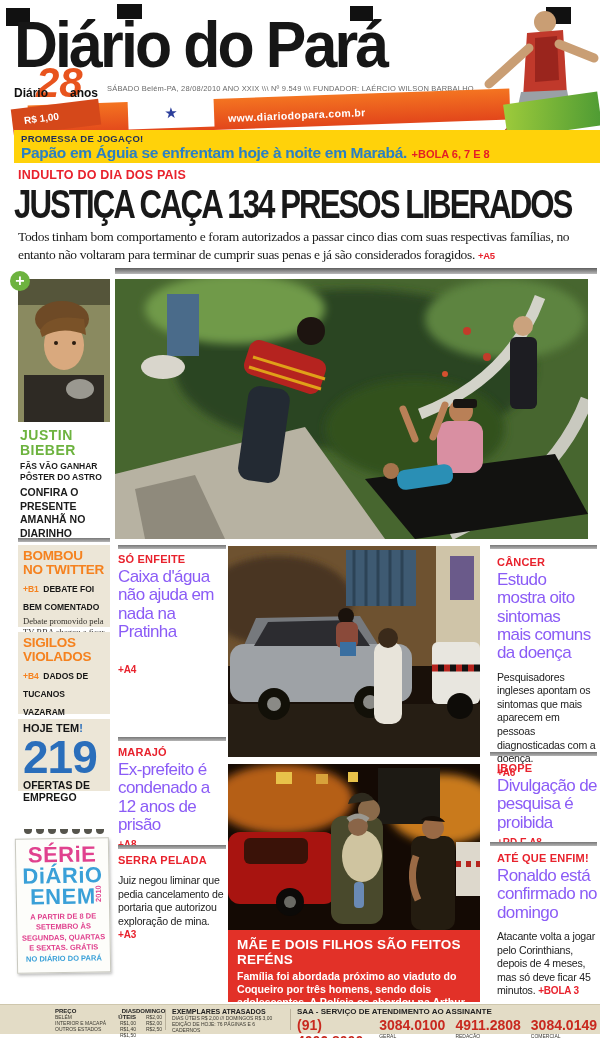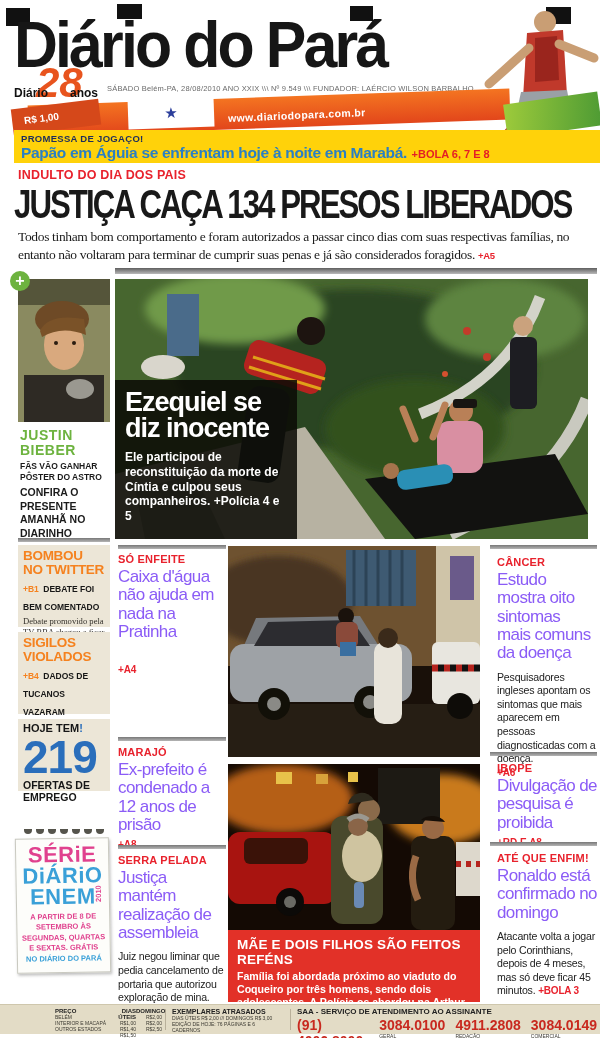--- a/index.html
+++ b/index.html
@@ -218,47 +218,39 @@
     <rect x="130" y="70" width="80" height="36" rx="10" transform="rotate(18 170 88)" fill="#b5231f"></rect>
     <path d="M138,78 L210,100 M134,88 L206,110" stroke="#e0a019" stroke-width="3"></path>
     <rect x="128" y="108" width="42" height="95" rx="12" transform="rotate(8 149 155)" fill="#232a33"></rect>
     <circle cx="346" cy="132" r="12" fill="#b98057"></circle>
     <rect x="338" y="120" width="24" height="9" rx="3" fill="#181512"></rect>
     <rect x="322" y="142" width="46" height="52" rx="12" fill="#d98fa2"></rect>
     <rect x="282" y="188" width="56" height="20" rx="8" transform="rotate(-8 310 198)" fill="#2a8fb5"></rect>
     <circle cx="276" cy="192" r="8" fill="#a5744c"></circle>
     <path d="M300,160 L288,130 M318,158 L330,126" stroke="#b98057" stroke-width="7" stroke-linecap="round"></path>
   </svg>
-  <div class="abs capbox" style="left:115px;top:380px;width:182px;height:159px;">
-    <div class="captitle">Ezequiel se diz inocente</div>
-    <div class="captext">
-      <span>Ele participou de reconstituição da morte de Cíntia e culpou seus companheiros.</span>
-      <span class="capref">+Polícia 4 e 5</span>
-    </div>
-  </div>
 
   <div class="abs rule" style="left:118px;top:545px;width:108px;"></div>
   <div class="abs" style="left:118px;top:553px;width:108px;">
     <div class="ckick">SÓ ENFEITE</div>
     <div class="chl" style="font-size:17px;margin-top:3px;">Caixa d'água não ajuda em nada na Pratinha</div>
     <div class="cbody" style="margin-top:8px;font-weight:normal;">
       <br>
       <span class="ref" style="font-size:10px;">+A4</span>
     </div>
   </div>
   <div class="abs rule" style="left:118px;top:737px;width:108px;"></div>
   <div class="abs" style="left:118px;top:746px;width:108px;">
     <div class="ckick">MARAJÓ</div>
     <div class="chl" style="font-size:17px;margin-top:3px;">Ex-prefeito é condenado a 12 anos de prisão</div>
     <div><span class="ref" style="font-size:10px;">+A8</span></div>
   </div>
   <div class="abs rule" style="left:118px;top:845px;width:108px;"></div>
   <div class="abs" style="left:118px;top:854px;width:108px;">
     <div class="ckick">SERRA PELADA</div>
-    <div class="chl" style="font-size:17px;margin-top:3px;">Justiça mantém realização de assembleia</div>
     <div class="cbody" style="margin-top:8px;font-weight:normal;">
       <span>Juiz negou liminar que pedia cancelamento de portaria que autorizou exploração de mina.</span><br>
       <span class="ref" style="font-size:10px;">+A3</span>
     </div>
   </div>
 
   <svg class="abs" style="left:228px;top:546px;" width="252" height="211" viewBox="0 0 252 211">
     <defs>
         <filter id="b3">
           <feGaussianBlur stdDeviation="3"></feGaussianBlur>

